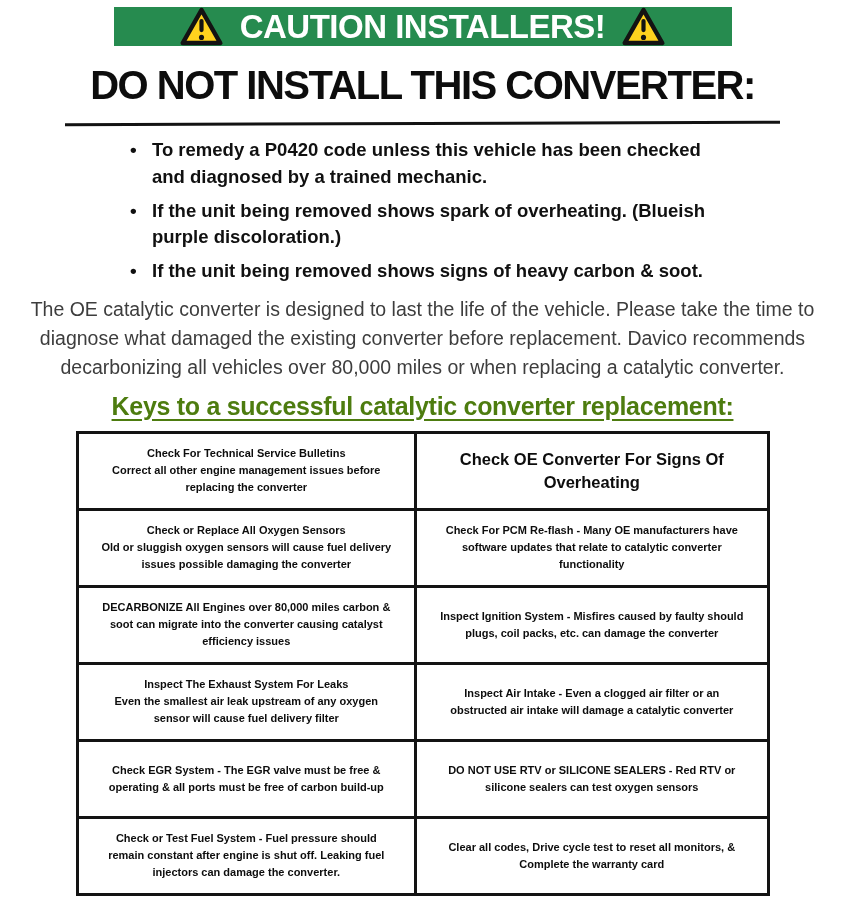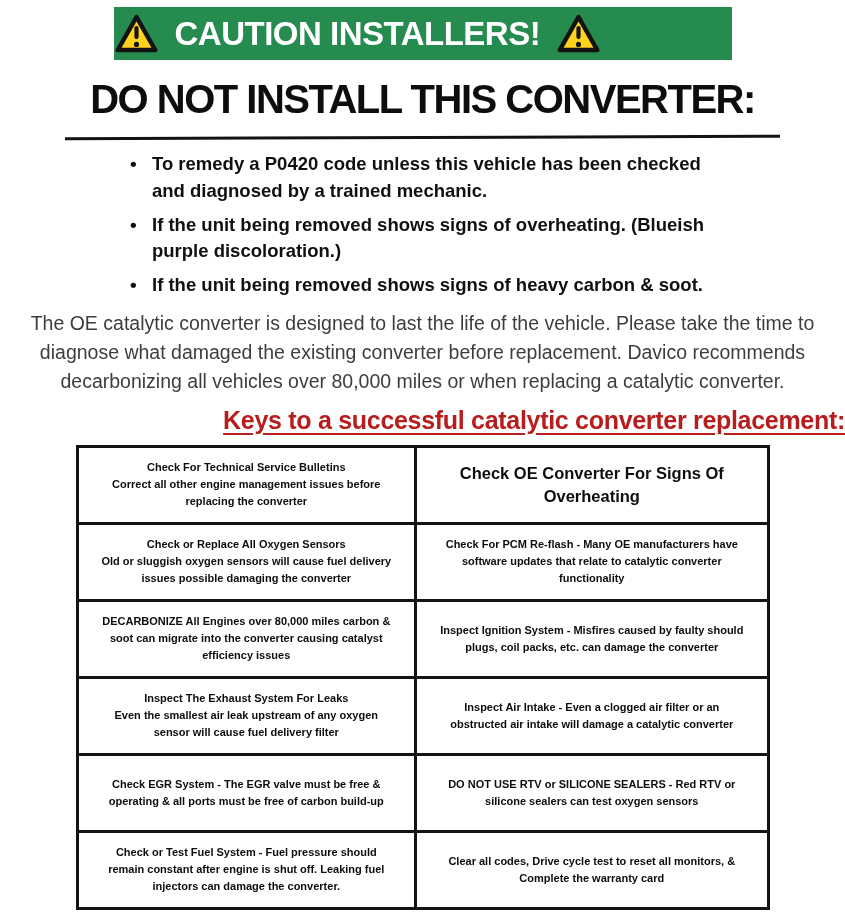--- a/index.html
+++ b/index.html
@@ -14,25 +14,26 @@
     width: 845px;
     height: 919px;
     background: #ffffff;
     overflow: hidden;
     position: relative;
   }
 
   
   .banner {
     width: 618px;
-    height: 53px;
+    height: 39px;
     margin: 7px auto 0;
     background: #268b4f;
     display: flex;
     align-items: center;
+    justify-content: center;
     gap: 16px;
   }
   .banner-label {
     color: #ffffff;
     font-size: 33px;
     font-weight: bold;
     letter-spacing: -0.5px;
     white-space: nowrap;
   }
   .warn-icon svg { width: 45px; height: 41px; display: block; }
@@ -89,27 +90,27 @@
     text-align: center;
     font-size: 19.5px;
     font-weight: normal;
     color: #3d3d3d;
     line-height: 1.48;
   }
 
   
   .keys-heading {
     margin: 10px 0 0;
-    text-align: right;
+    text-align: center;
     font-size: 25px;
     font-weight: bold;
     text-decoration: underline;
     text-underline-offset: 4px;
     letter-spacing: -0.3px;
-    color: #b91c1c;
+    color: #4d7c0f;
   }
 
   
   table.checklist {
     width: 694px;
     margin: 10px auto 0;
     border-collapse: collapse;
     table-layout: fixed;
   }
   table.checklist col.c-left  { width: 49%; }
@@ -153,21 +154,21 @@
       </svg>
     </span>
   </div>
 
   <h1 class="main-title">DO NOT INSTALL THIS CONVERTER:</h1>
 
   <div class="divider"></div>
 
   <ul class="warn-list">
     <li>To remedy a P0420 code unless this vehicle has been checked and diagnosed by a trained mechanic.</li>
-    <li>If the unit being removed shows signs of overheating. (Blueish purple discoloration.)</li>
+    <li>If the unit being removed shows spark of overheating. (Blueish purple discoloration.)</li>
     <li>If the unit being removed shows signs of heavy carbon &amp; soot.</li>
   </ul>
 
   <p class="notice">The OE catalytic converter is designed to last the life of the vehicle. Please take the time to diagnose what damaged the existing converter before replacement. Davico recommends decarbonizing all vehicles over 80,000 miles or when replacing a catalytic converter.</p>
 
   <h2 class="keys-heading">Keys to a successful catalytic converter replacement:</h2>
 
   <table class="checklist">
     <colgroup>
         <col class="c-left">

